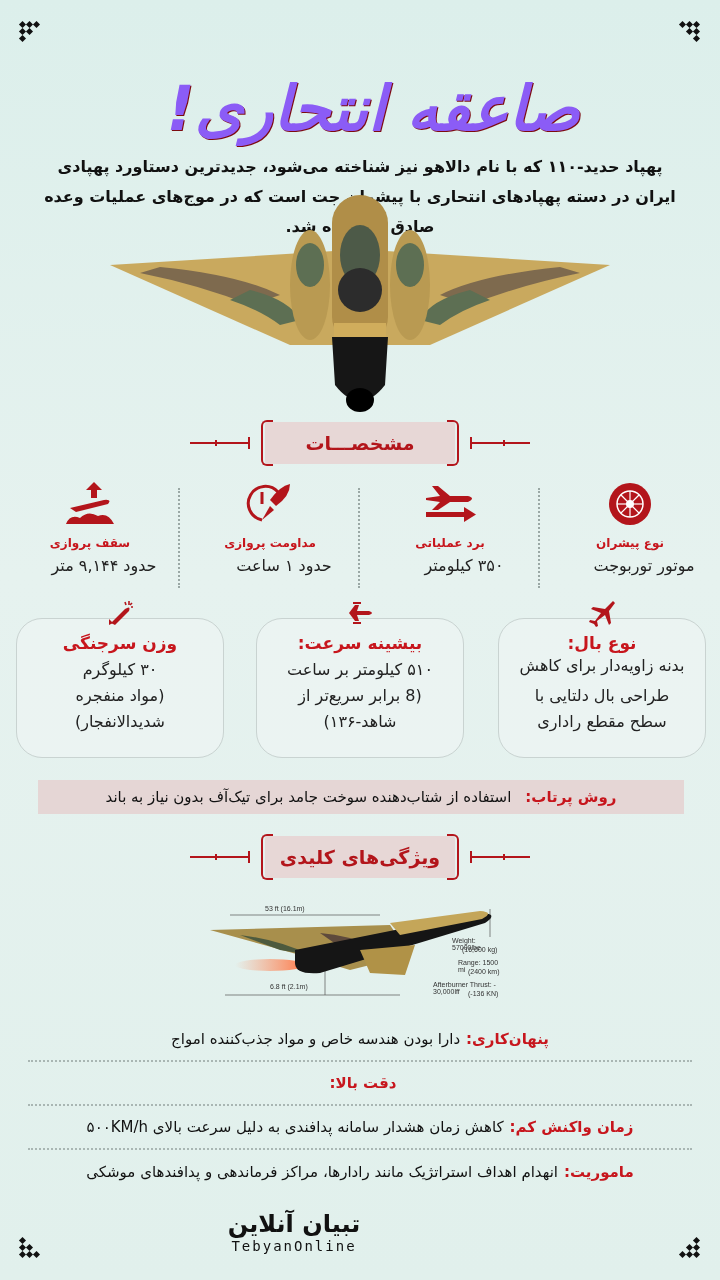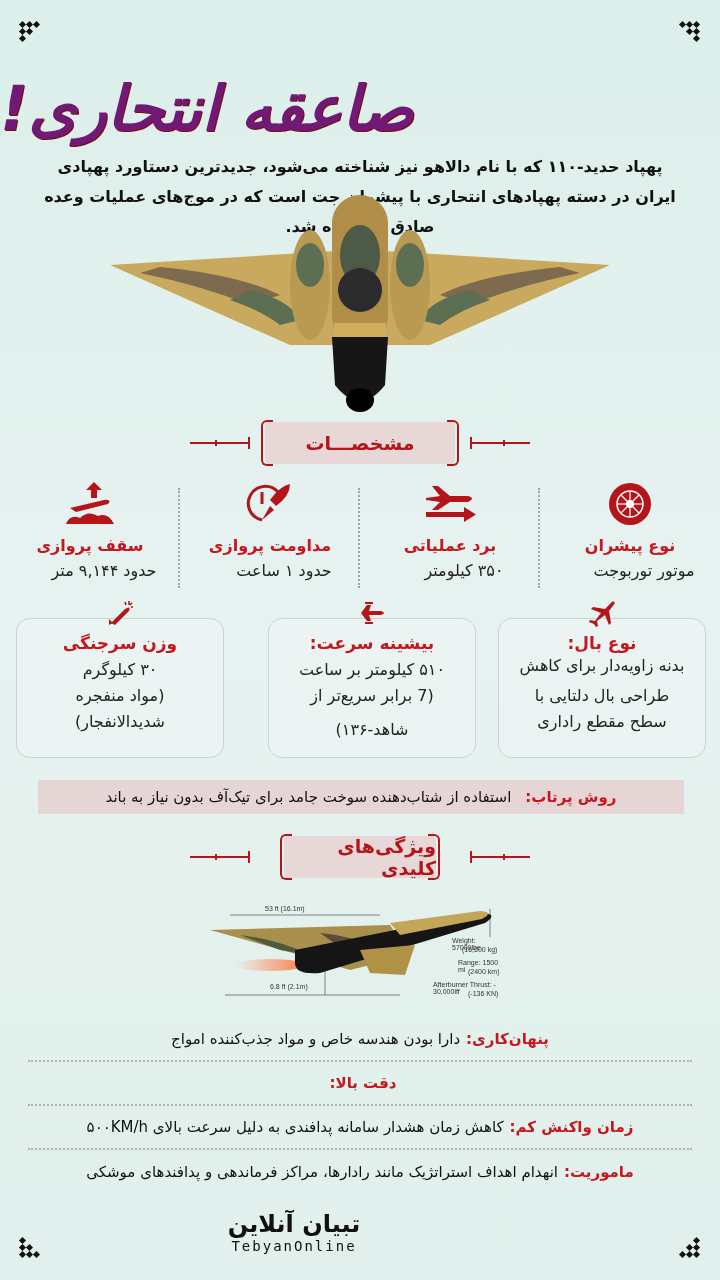--- a/index.html
+++ b/index.html
@@ -12,23 +12,23 @@
       direction: rtl;
     }
     .corner { position: absolute; width: 24px; height: 30px; }
     .corner svg { width: 100%; height: 100%; }
     .c-tl { left: 18px; top: 18px; }
     .c-tr { right: 18px; top: 18px; }
     .c-bl { left: 18px; bottom: 18px; }
     .c-br { right: 18px; bottom: 18px; }
 
     .title {
-      position: absolute; top: 72px; left: 0; width: 580px; text-align: left;
+      position: absolute; top: 72px; left: 0; width: 580px; text-align: right;
       font-family: "DejaVu Sans", sans-serif; font-weight: bold; font-size: 62px;
-      color: #701a75; letter-spacing: -1px; font-style: italic;
+      color: #8b5cf6; letter-spacing: -1px; font-style: italic;
       text-shadow: 1px 1px 0 #7d0b10;
     }
     .intro {
       position: absolute; top: 152px; left: 40px; width: 640px; text-align: center;
       font-weight: bold; font-size: 16px; line-height: 30px; color: #111;
     }
 
     .jet-top { position: absolute; top: 195px; left: 100px; width: 520px; height: 225px; }
     .jet-top svg { width: 100%; height: 100%; }
 
@@ -55,27 +55,27 @@
     .section-head .line.r::after { right: 25px; height: 6px; top: -2px; }
 
     .specs-row { position: absolute; top: 478px; left: 0; width: 720px; height: 120px; display: flex; direction: rtl; }
     .spec { flex: 1; text-align: center; position: relative; }
     .spec + .spec::before {
       content: ""; position: absolute; right: 0; top: 10px; height: 100px;
       border-right: 2px dotted #9aa8a5;
     }
     .spec .ico { height: 52px; display: flex; align-items: center; justify-content: center; }
     .spec .ico svg { height: 48px; width: 60px; }
-    .spec .lab { color: #c7161d; font-weight: bold; font-size: 16px; margin-top: 6px; }
+    .spec .lab { color: #c7161d; font-weight: bold; font-size: 12px; margin-top: 6px; }
     .spec .val { color: #222; font-size: 16px; margin-top: 6px; margin-left: 28px; }
 
     .cards { position: absolute; top: 600px; left: 0; width: 720px; height: 160px; }
     .card {
       position: absolute; top: 18px; width: 208px; height: 140px;
-      border: 1.5px solid #c9d3d1; border-radius: 14px;
+      border: 1.5px solid #c9d3d1; border-radius: 26px;
       background: rgba(236, 244, 242, 0.8); text-align: center; padding-top: 14px;
     }
     .card .cico { position: absolute; top: -20px; left: 50%; transform: translateX(-50%); width: 30px; height: 28px; }
     .card .cico svg { width: 100%; height: 100%; }
     .card .lab { color: #c7161d; font-weight: bold; font-size: 17px; }
     .card .txt { font-size: 16px; line-height: 26px; color: #222; margin-top: 4px; }
 
     .launch {
       position: absolute; top: 780px; left: 38px; width: 646px; height: 34px;
       background: #e5d6d5; display: flex; align-items: center; justify-content: center;
@@ -236,34 +236,34 @@
     <div class="cico">
       <svg viewBox="0 0 30 28">
           <path d="M26,2 L18,10 L6,8 L4,10 L14,14 L8,22 L3,21 L2,23 L7,25 L9,28 L11,27 L10,22 L18,16 L22,26 L24,24 L22,12 L28,4 Z" fill="#b3151b"></path>
         </svg>
     </div>
     <div class="lab">نوع بال:</div>
     <div class="txt" style="margin-top:0;">بدنه زاویه‌دار برای کاهش</div>
     <div class="txt">طراحی بال دلتایی با</div>
     <div class="txt" style="margin-top:0;">سطح مقطع راداری</div>
   </div>
-  <div class="card" style="right:244px;">
+  <div class="card" style="right:256px;">
     <div class="cico">
       <svg viewBox="0 0 30 28">
           <path d="M4,14 L10,6 L14,6 L12,12 L24,12 Q30,14 24,16 L12,16 L14,22 L10,22 Z" fill="#b3151b"></path>
           <g stroke="#b3151b" stroke-width="2">
             <line x1="8" y1="4" x2="16" y2="4"></line>
             <line x1="8" y1="24" x2="16" y2="24"></line>
           </g>
         </svg>
     </div>
     <div class="lab">بیشینه سرعت:</div>
     <div class="txt">۵۱۰ کیلومتر بر ساعت</div>
-    <div class="txt" style="margin-top:0;">(7 برابر سریع‌تر از</div>
-    <div class="txt" style="margin-top:8px;">شاهد-۱۳۶)</div>
+    <div class="txt" style="margin-top:0;">(8 برابر سریع‌تر از</div>
+    <div class="txt" style="margin-top:0;">شاهد-۱۳۶)</div>
   </div>
   <div class="card" style="right:496px;">
     <div class="cico">
       <svg viewBox="0 0 30 28">
           <path d="M6,24 L20,10 Q26,6 24,12 L10,26 Z" fill="#b3151b"></path>
           <path d="M4,20 L8,24 L4,26 Z" fill="#b3151b"></path>
           <g stroke="#b3151b" stroke-width="1.6">
             <line x1="24" y1="2" x2="24" y2="6"></line>
             <line x1="28" y1="8" x2="26" y2="8"></line>
             <line x1="20" y1="3" x2="21" y2="6"></line>
@@ -278,21 +278,21 @@
   </div>
 </div>
 
 <div class="launch">
   <span class="k">روش پرتاب:</span>
   <span>استفاده از شتاب‌دهنده سوخت جامد برای تیک‌آف بدون نیاز به باند</span>
 </div>
 
 <div class="section-head" style="top:836px;">
   <div class="line l" style="left:190px; width:60px;"></div>
-  <div class="pill" style="width:152px;">ویژگی‌های کلیدی</div>
+  <div class="pill" style="width:190px;">ویژگی‌های کلیدی</div>
   <div class="line r" style="left:470px; width:60px;"></div>
 </div>
 
 <div class="jet-side">
   <svg viewBox="0 0 300 105">
     <line x1="30" y1="20" x2="180" y2="20" stroke="#555" stroke-width="0.7"></line>
     <line x1="25" y1="100" x2="200" y2="100" stroke="#555" stroke-width="0.7"></line>
     <line x1="125" y1="75" x2="125" y2="100" stroke="#555" stroke-width="0.7"></line>
     <line x1="290" y1="14" x2="290" y2="42" stroke="#555" stroke-width="0.7"></line>
     <path d="M0,8 L60,58" stroke="none"></path>

